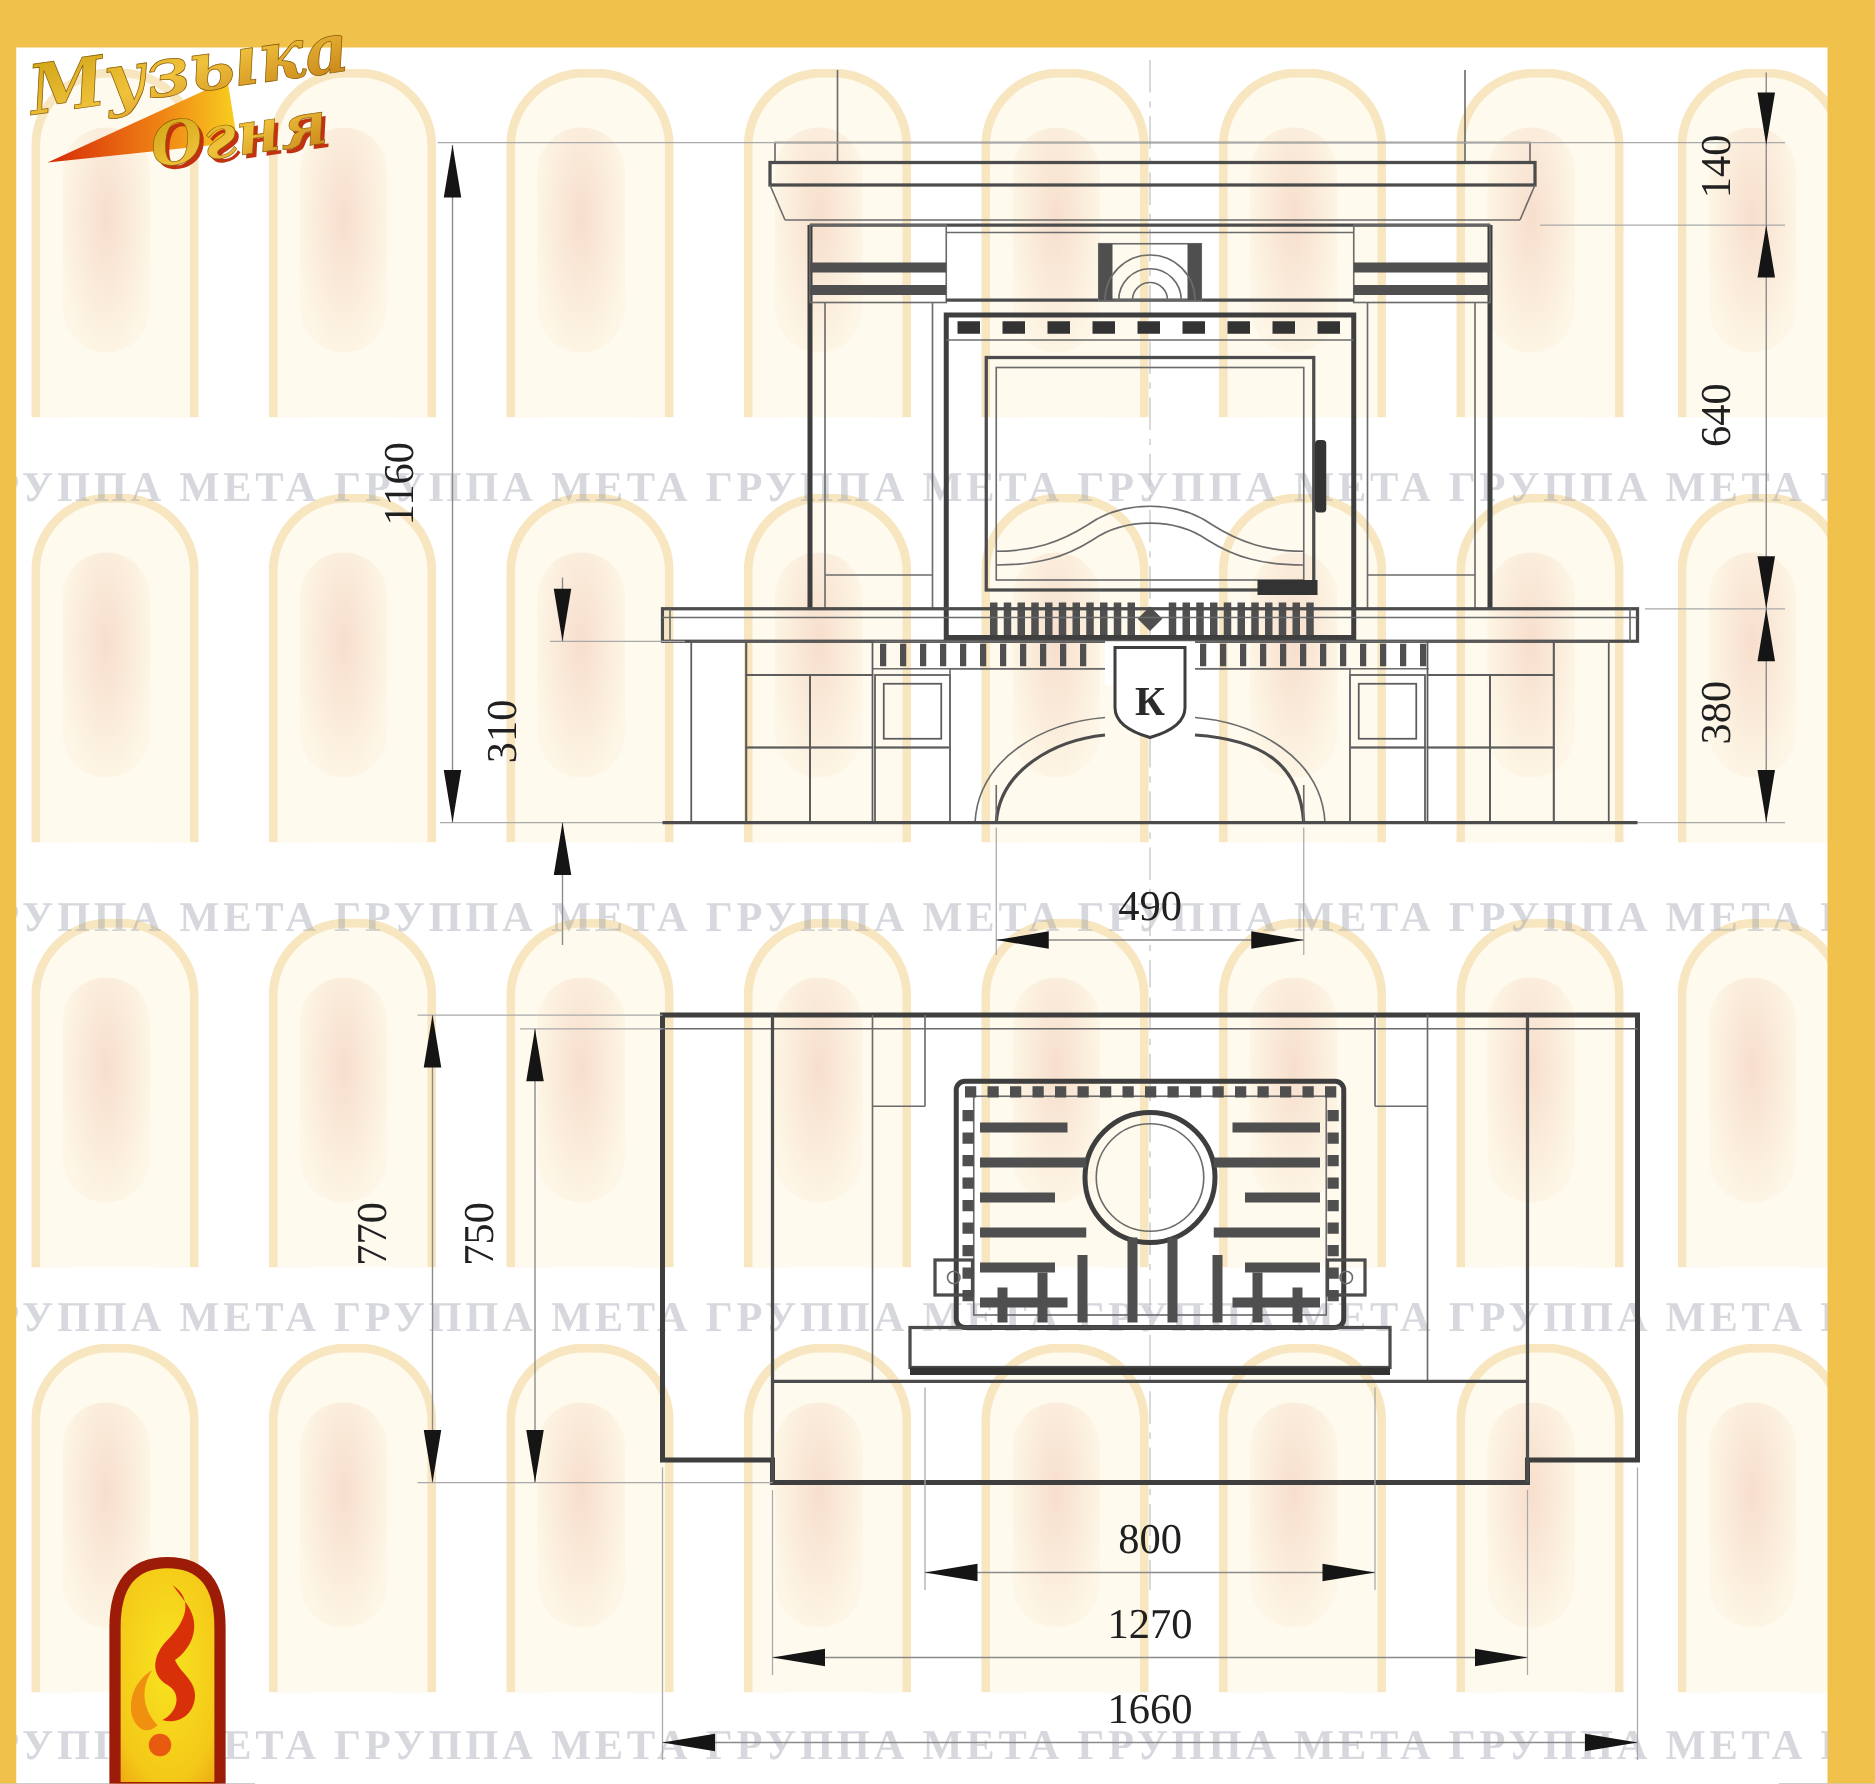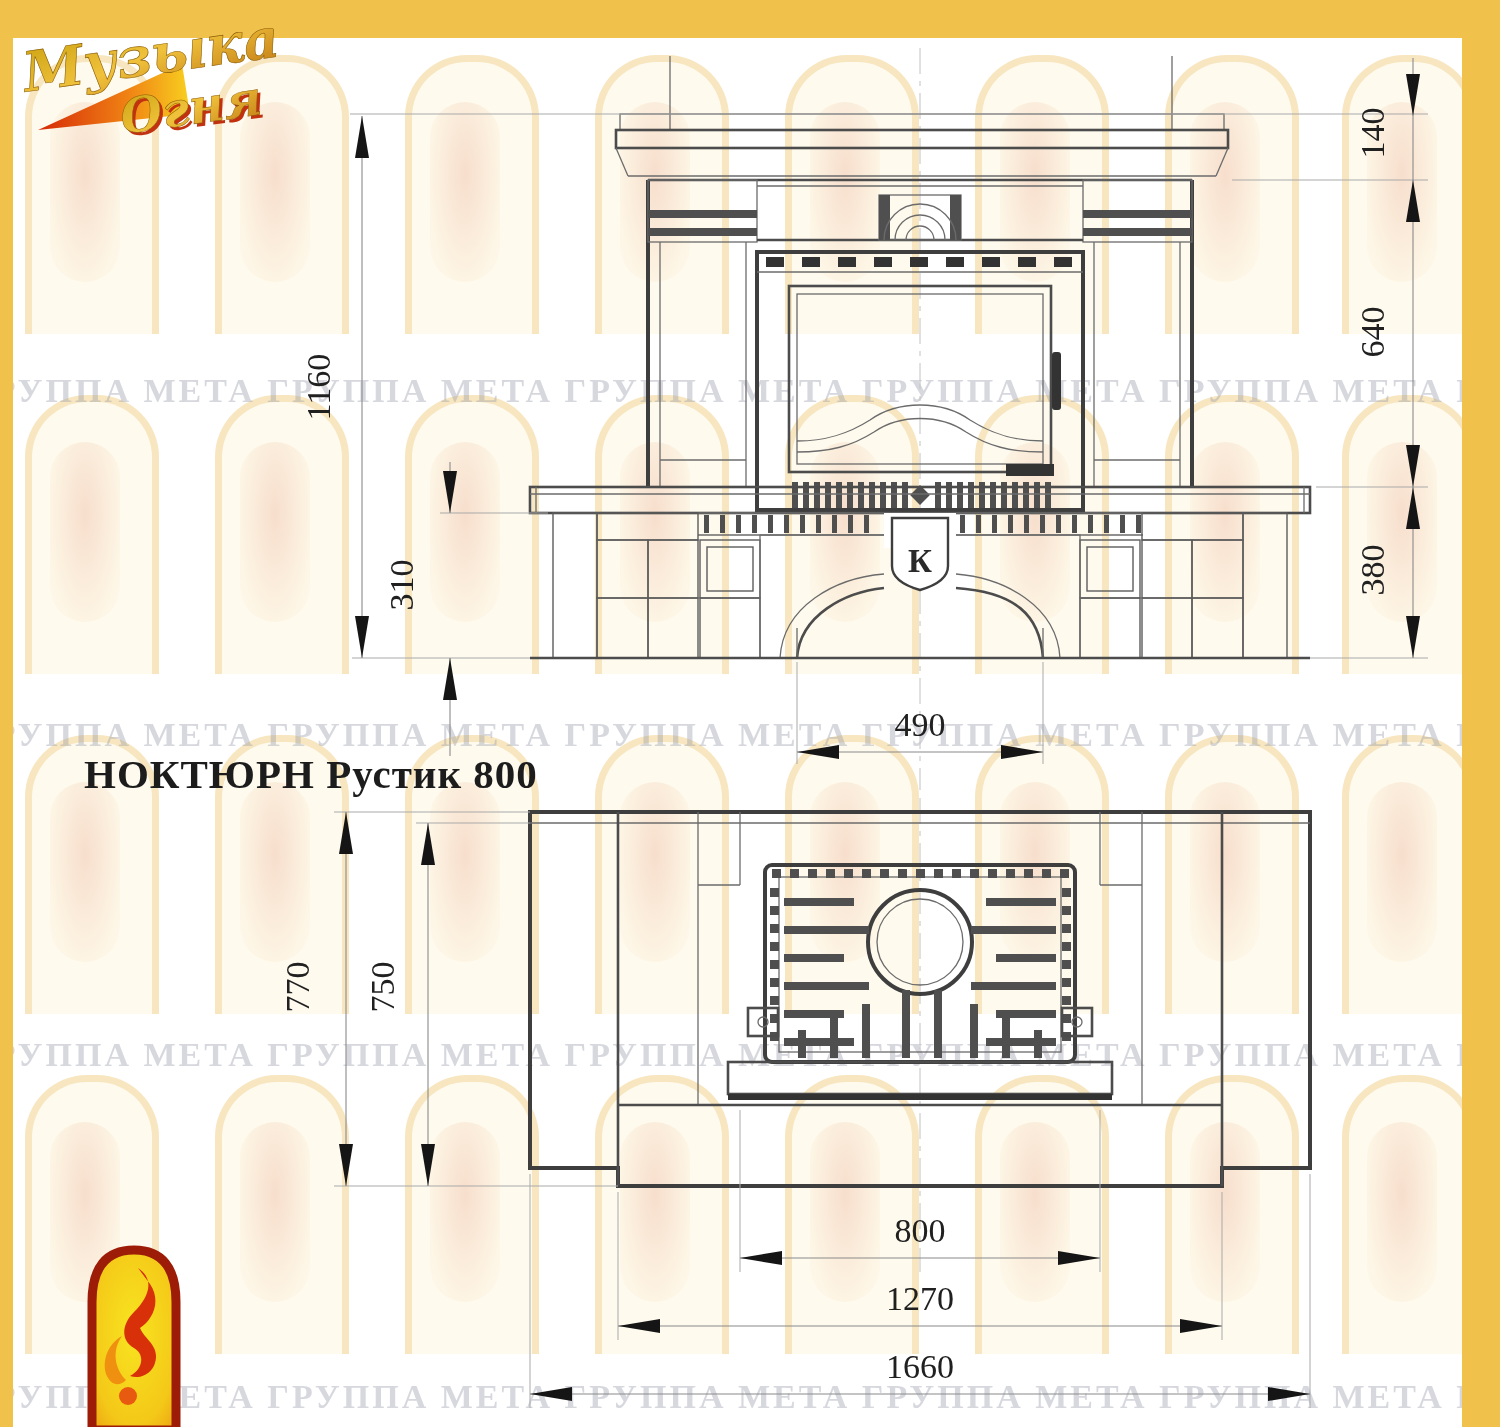--- a/index.html
+++ b/index.html
@@ -156,21 +156,20 @@
           <stop offset=".6" stop-color="#f08414"></stop>
           <stop offset="1" stop-color="#f8d020"></stop>
       </linearGradient>
     </defs>
     <path d="M28,128 L172,62 L180,112 Z" fill="url(#fire)"></path>
     <text x="142" y="72" transform="rotate(-8 142 60)" text-anchor="middle" font-family="DejaVu Serif, serif" font-style="italic" font-weight="bold" font-size="55" fill="url(#gold)" stroke="#8a5c06" stroke-width="0.6">Музыка</text>
     <text x="185" y="125" transform="rotate(-8 185 115)" text-anchor="middle" font-family="DejaVu Serif, serif" font-style="italic" font-weight="bold" font-size="48" fill="#c23210">Огня</text>
     <text x="182" y="122" transform="rotate(-8 182 112)" text-anchor="middle" font-family="DejaVu Serif, serif" font-style="italic" font-weight="bold" font-size="48" fill="url(#gold)" stroke="#8a5c06" stroke-width="0.5">Огня</text>
   </svg>
 
-  <div class="title">НОКТЮРН Рустик 800</div>
 
   <svg width="1500" height="1427" viewBox="0 0 1500 1427">
 
     <g>
       <line class="cl" x1="920" y1="48" x2="920" y2="790"></line>
 
       <line class="s1" x1="670" y1="56" x2="670" y2="130"></line>
       <line class="s1" x1="1172" y1="56" x2="1172" y2="130"></line>
 
       <g>

